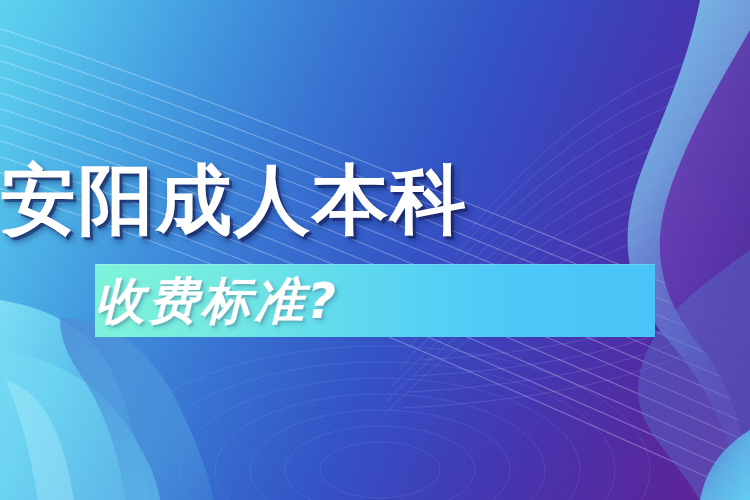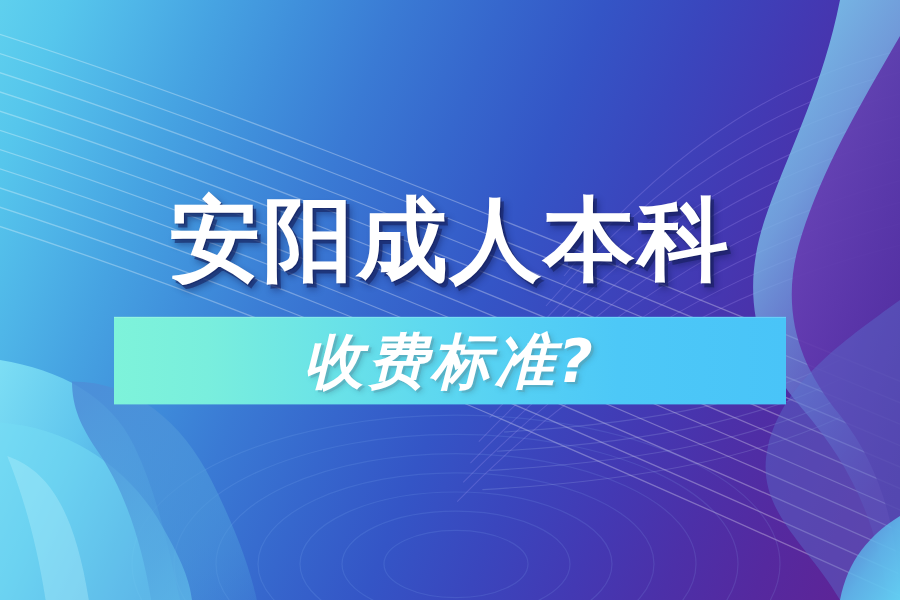--- a/index.html
+++ b/index.html
@@ -51,21 +51,20 @@
     top: 0;
     width: 750px;
     height: 500px;
   }
 
   #main-title {
     position: absolute;
     left: 0;
     right: 0;
     top: 152px;
-    text-align: center;
     color: #ffffff;
     font-size: 76px;
     line-height: 96px;
     font-weight: bold;
     letter-spacing: 2px;
     white-space: nowrap;
     text-shadow:
        3px 3px 0 rgba(20,30,90,0.55),
        4px 5px 6px rgba(15,25,80,0.45),
        1px 1px 0 rgba(25,40,110,0.5);
@@ -87,21 +86,21 @@
        #49c4f8 100%);
     box-shadow: 0 1px 0 rgba(255,255,255,0.18) inset;
   }
 
   #subtitle-text {
     position: absolute;
     left: 0;
     right: 0;
     top: 50%;
     transform: translateY(-50%);
-    text-align: center;
+    text-align: left;
     color: #ffffff;
     font-size: 50px;
     line-height: 58px;
     font-weight: bold;
     font-style: italic;
     letter-spacing: 3px;
     white-space: nowrap;
     text-shadow:
        2px 2px 0 rgba(90,160,175,0.45),
        3px 3px 4px rgba(60,130,150,0.35);

